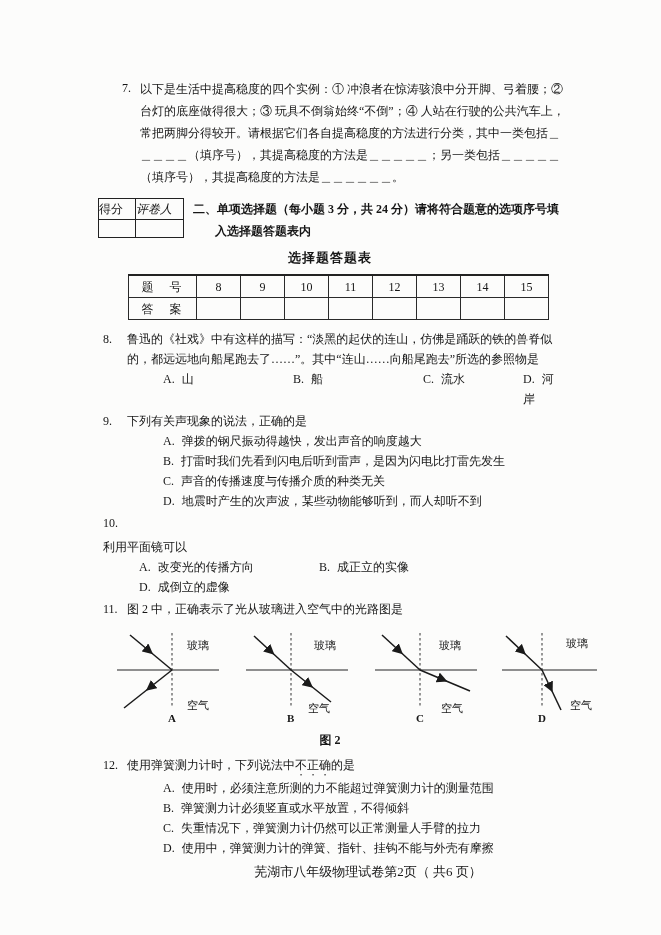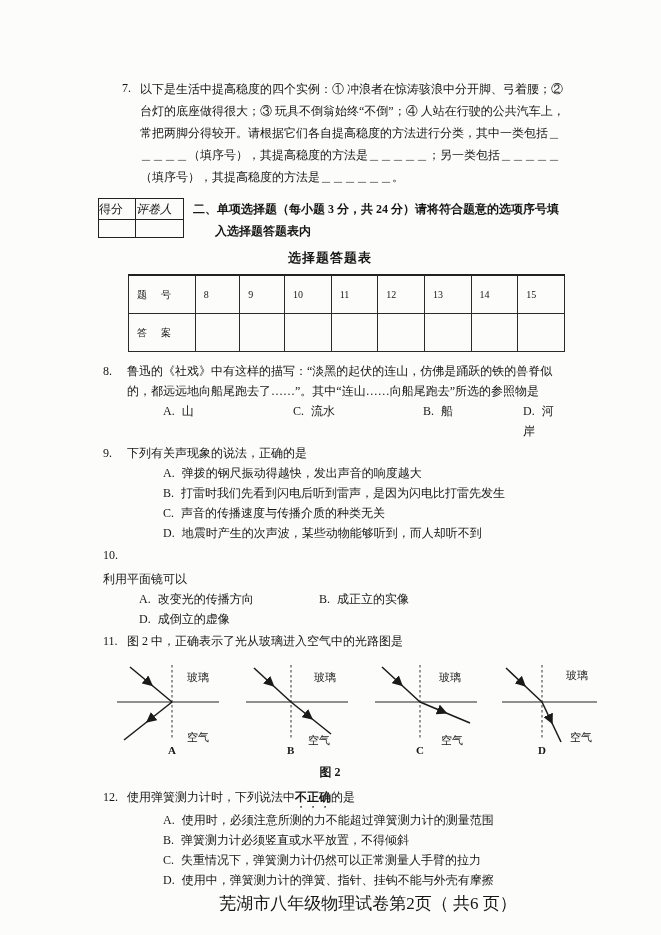--- a/index.html
+++ b/index.html
@@ -25,50 +25,49 @@
   .opts{padding-left:36px;}
   .opts .lab{margin-right:7px;}
   .opts-4col{display:grid;grid-template-columns:130px 130px 100px auto;}
   .opts-2col{display:grid;grid-template-columns:180px auto;}
   .opts-list .opt{display:block;}
   .emph-dots{
     -webkit-text-emphasis:filled dot;
     -webkit-text-emphasis-position:under right;
     text-emphasis:filled dot;
     text-emphasis-position:under right;
-    font-weight:bold;
   }
   
   .grading-row{display:flex;align-items:flex-start;margin-bottom:6px;margin-left:3px;}
   .grading-box{border-collapse:collapse;flex:0 0 auto;}
   .grading-box td{border:1.6px solid #222;padding:0;}
   .grading-box tr:first-child td{height:19px;font-size:12px;}
   .grading-box td:first-child{width:36px;}
   .grading-box td:last-child{width:47px;font-style:italic;}
   .grading-box .empty-row td{height:17px;}
   .section-heading{
     font-weight:bold;margin-left:9px;width:380px;
     padding-left:22px;text-indent:-22px;line-height:22px;
   }
   
   .table-title{font-weight:bold;text-align:center;font-size:13px;margin:4px 0 6px 0;letter-spacing:1px;}
   .answer-table{border-collapse:collapse;margin-left:33px;margin-bottom:9px;}
   .answer-table td{
-    border:1.2px solid #2a2a2a;
-    width:43px;height:21px;padding:8px;font-size:10px;
+    border:1.2px solid #2a2a2a;text-align:center;
+    width:43px;height:21px;padding:0;font-size:12px;
   }
   .answer-table td.lab{width:67px;letter-spacing:2px;}
   .answer-table{border-top:2.5px solid #222;}
   
   .figure-row{display:flex;gap:24px;margin-left:20px;margin-top:2px;}
   .diagram{flex:0 0 105px;}
   .fig-caption{text-align:center;font-weight:bold;margin:0 0 5px 0;}
   svg text{font-family:"Liberation Serif","DejaVu Serif",serif;}
   
-  .footer{text-align:center;padding-left:76px;margin-top:2px;font-size:17px;}
+  .footer{text-align:center;padding-left:76px;margin-top:2px;font-size:13px;}
 </style>
 </head>
 <body>
 
 <div class="page">
 
   <svg width="0" height="0" style="position:absolute">
     <defs>
       <marker id="arrowm" viewBox="0 0 8 8" refX="6" refY="4" markerWidth="7" markerHeight="7" orient="auto">
         <path d="M0,0 L8,4 L0,8 z" fill="#1a1a1a"></path>
@@ -126,22 +125,22 @@
       </tr>
     </tbody>
       </table>
 
     <div class="q" style="padding-left:8px;margin-bottom:2px;">
       <span class="qnum">8.</span>
       <div class="qbody">
         <div>鲁迅的《社戏》中有这样的描写：“淡黑的起伏的连山，仿佛是踊跃的铁的兽脊似的，都远远地向船尾跑去了……”。其中“连山……向船尾跑去”所选的参照物是</div>
         <div class="opts opts-4col">
           <span class="opt"><span class="lab">A.</span><span>山</span></span>
+          <span class="opt"><span class="lab">B.</span><span>船</span></span>
           <span class="opt"><span class="lab">C.</span><span>流水</span></span>
-          <span class="opt"><span class="lab">B.</span><span>船</span></span>
           <span class="opt"><span class="lab">D.</span><span>河岸</span></span>
         </div>
       </div>
     </div>
 
     <div class="q" style="padding-left:8px;margin-bottom:2px;">
       <span class="qnum">9.</span>
       <div class="qbody">
         <div>下列有关声现象的说法，正确的是</div>
         <div class="opts opts-list">

